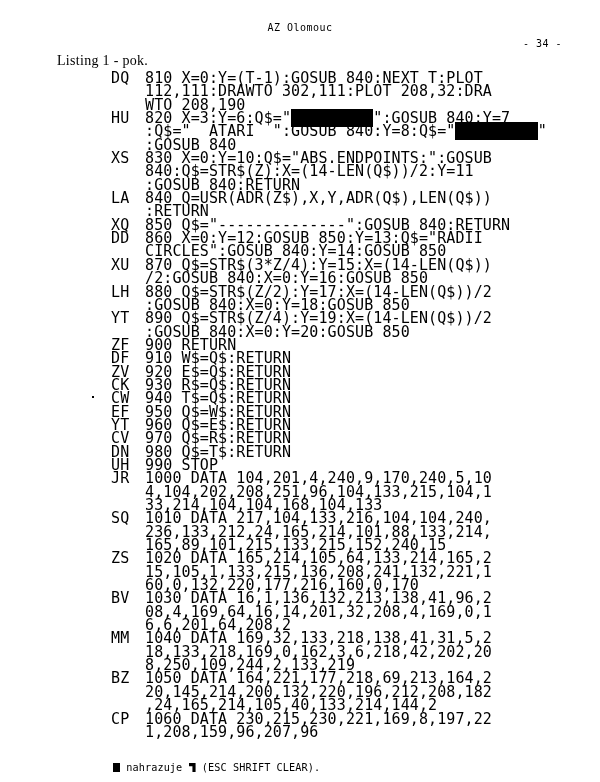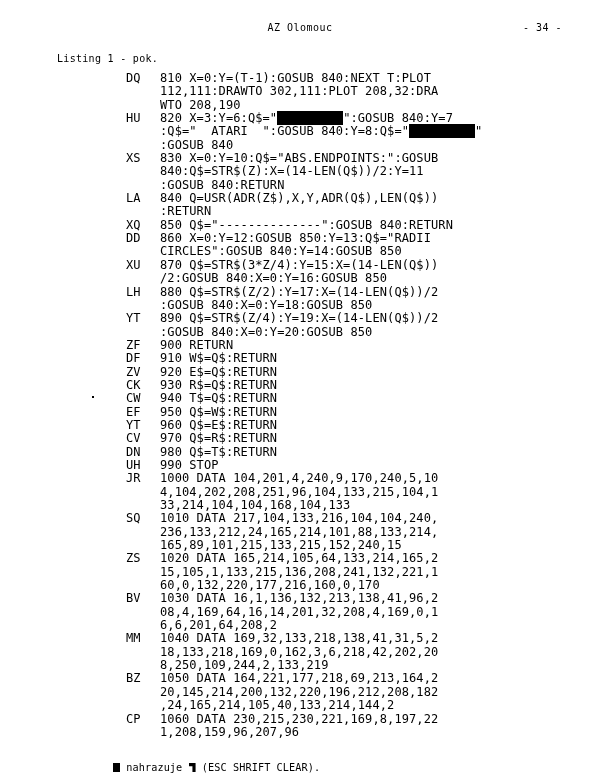--- a/index.html
+++ b/index.html
@@ -31,37 +31,38 @@
   }
   .header-title {
     position: absolute;
     left: 0;
     width: 600px;
     text-align: center;
   }
   .header-page {
     position: absolute;
     right: 38px;
-    top: 0;
+    top: 16px;
     white-space: pre;
     margin-left: 46px;
   }
   .listing-title {
     position: absolute;
     top: 53px;
     left: 57px;
-    font-size: 10px;
+    font-size: 14px;
     letter-spacing: 0.3px;
     white-space: pre;
+    font-family: Liberation Serif, serif;
   }
   .code-block {
     position: absolute;
     top: 72px;
-    left: 126px;
-    font-size: 12px;
+    left: 111px;
+    font-size: 15px;
     line-height: 13.35px;
     letter-spacing: 0.1px;
     white-space: pre;
   }
   .code-line {
     display: block;
     white-space: pre;
   }
   .cksum {
     display: inline-block;

